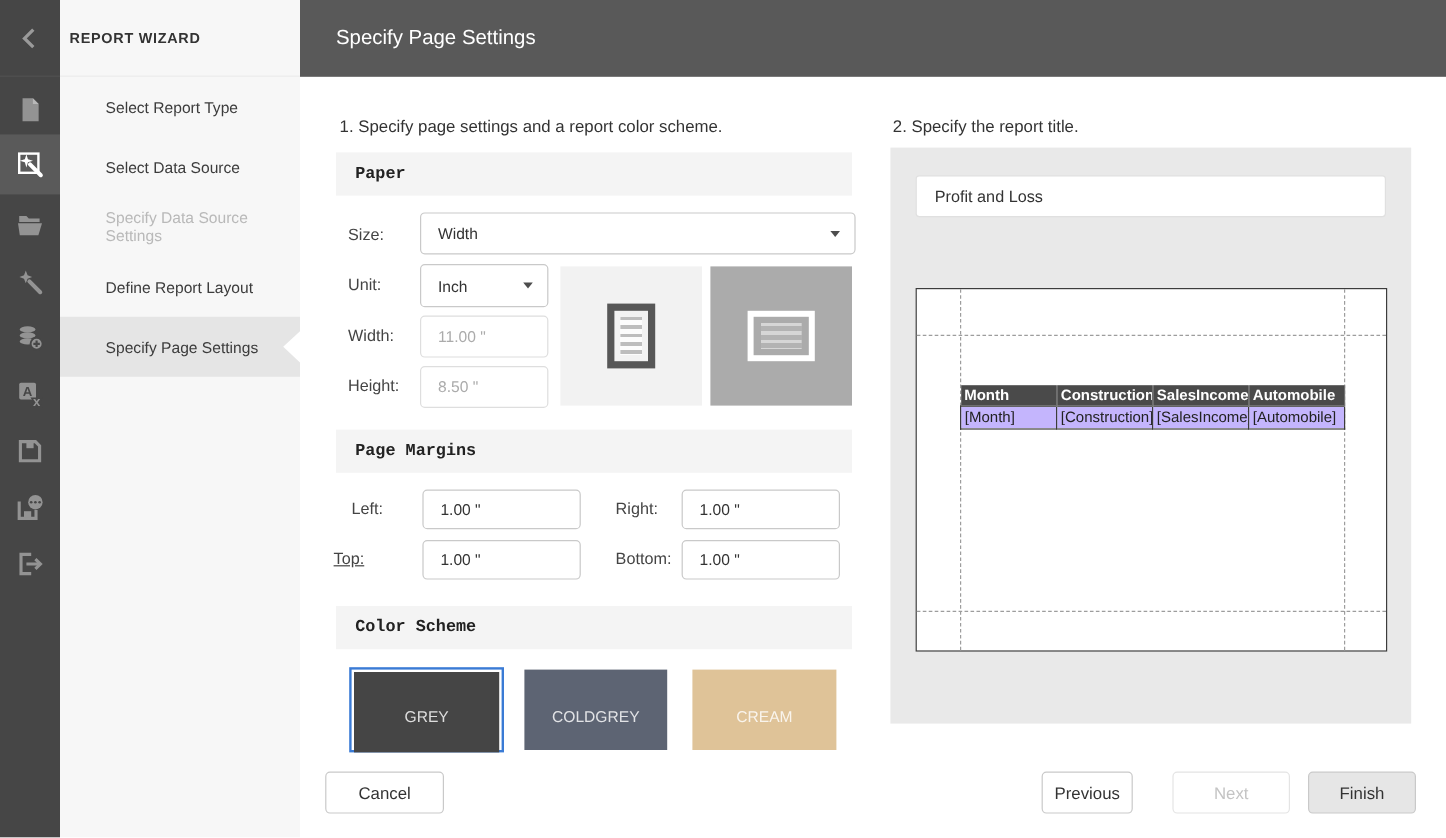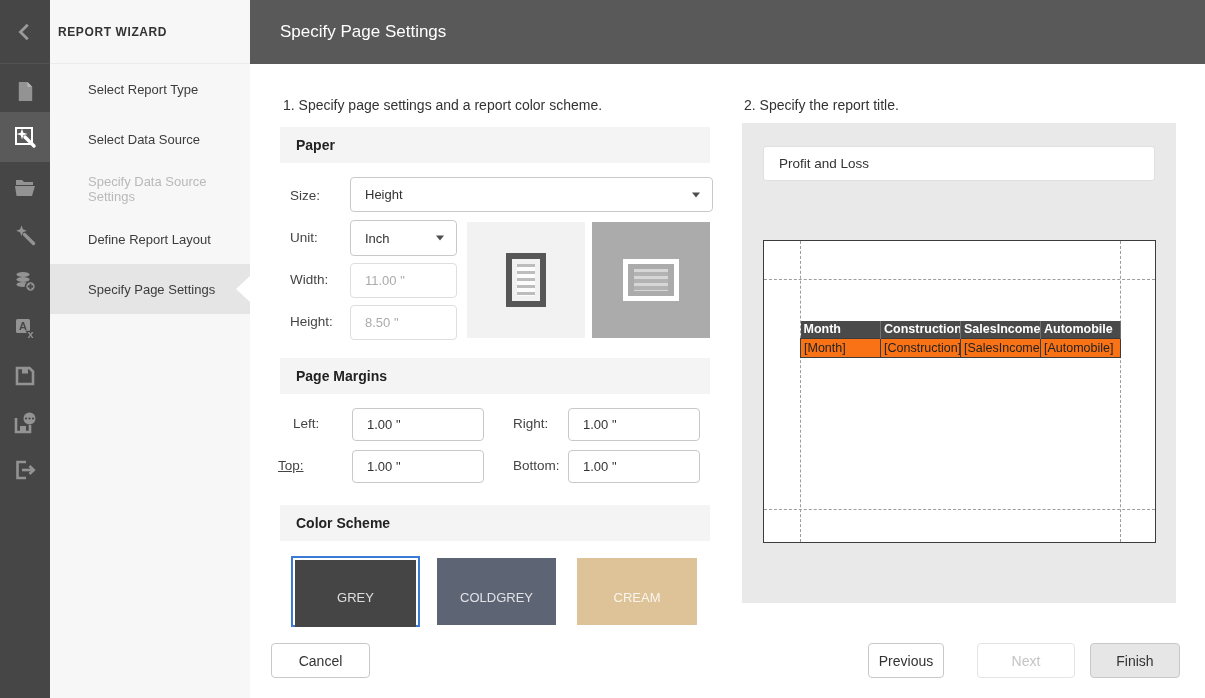--- a/index.html
+++ b/index.html
@@ -23,21 +23,21 @@
   .step.selected { background:#e5e5e5; }
   .step.selected::after { content:""; position:absolute; right:0; top:50%; transform:translateY(-50%);
           width:0; height:0; border-right:14px solid #ffffff; border-top:13px solid transparent; border-bottom:13px solid transparent; }
 
   
   .header-bar { position:absolute; left:250px; top:0; width:955px; height:64px; background:#595959; display:flex; align-items:center; }
   .header-bar .title { color:#fff; font-size:17px; margin-left:30px; font-weight:normal; }
 
   
   .instruction { position:absolute; font-size:14px; color:#333; }
-  .band { position:absolute; left:280px; width:430px; height:36px; background:#f4f4f4; display:flex; align-items:center; }
+  .band { position:absolute; left:280px; width:430px; height:36px; background:#f4f4f4; display:flex; align-items:center;font-family:Liberation Mono, monospace; }
   .band span { font-size:14px; font-weight:bold; color:#222; margin-left:16px; }
 
   .fld-label { position:absolute; font-size:13.5px; color:#444; }
 
   .selectbox { position:absolute; background:#fff; border:1px solid #c9c9c9; border-radius:4px; display:flex; align-items:center;
                font-size:13px; color:#333; padding-left:14px; cursor:pointer; }
   .selectbox .caret { position:absolute; right:12px; top:50%; transform:translateY(-50%);
                width:0; height:0; border-left:4.5px solid transparent; border-right:4.5px solid transparent; border-top:5.5px solid #4d4d4d; }
 
   .inputbox { position:absolute; background:#fff; border:1px solid #c9c9c9; border-radius:4px; font-size:13px; color:#333;
@@ -68,21 +68,21 @@
   .title-input { position:absolute; left:21px; top:23px; width:392px; height:35px; background:#fff; border:1px solid #e0e0e0;
                  border-radius:3px; font-size:13.5px; color:#333; padding-left:15px; font-family:"Liberation Sans",sans-serif; outline:none; }
 
   .page-preview { position:absolute; left:21px; top:117px; width:393px; height:303px; background:#fff; border:1px solid #3c3c3c; }
   .dash-v { position:absolute; top:0; bottom:0; width:0; border-left:1px dashed #9d9d9d; }
   .dash-h { position:absolute; left:0; right:0; height:0; border-top:1px dashed #9d9d9d; }
 
   .prev-table { position:absolute; left:36px; top:80px; border-collapse:collapse; table-layout:fixed; width:321px; font-size:12.5px; }
   .prev-table td { width:80px; max-width:80px; overflow:hidden; white-space:nowrap; padding:1px 0 1px 3px; }
   .prev-table tr.hdr td { background:#4a4a4a; color:#fff; font-weight:bold; height:17px; border-right:1px solid #707070; }
-  .prev-table tr.dat td { background:#f97316; color:#222; height:19px; border:1px solid #3c3c3c; }
+  .prev-table tr.dat td { background:#c4b5fd; color:#222; height:19px; border:1px solid #3c3c3c; }
 
   
   .btn { position:absolute; top:643px; height:35px; background:#fff; border:1px solid #c9c9c9; border-radius:4px;
          display:flex; align-items:center; justify-content:center; font-size:14px; color:#333; cursor:pointer; }
   .btn.disabled { border-color:#e4e4e4; color:#c4c4c4; cursor:default; }
   .btn.primary { background:#e6e6e6; border-color:#c9c9c9; }
 
   svg { display:block; }
 </style>
 </head>
@@ -205,21 +205,21 @@
   </div>
 
   <div class="instruction" style="left:283px; top:97px;">1. Specify page settings and a report color scheme.</div>
 
   <div class="band" style="top:127px;">
     <span>Paper</span>
   </div>
 
   <div class="fld-label" style="left:290px; top:188px;">Size:</div>
   <div class="selectbox" style="left:350px; top:177px; width:363px; height:35px;">
-    <span>Height</span>
+    <span>Width</span>
     <span class="caret"></span>
   </div>
 
   <div class="fld-label" style="left:290px; top:230px;">Unit:</div>
   <div class="selectbox" style="left:350px; top:220px; width:107px; height:36px;">
     <span>Inch</span>
     <span class="caret"></span>
   </div>
 
   <div class="fld-label" style="left:290px; top:272px;">Width:</div>

